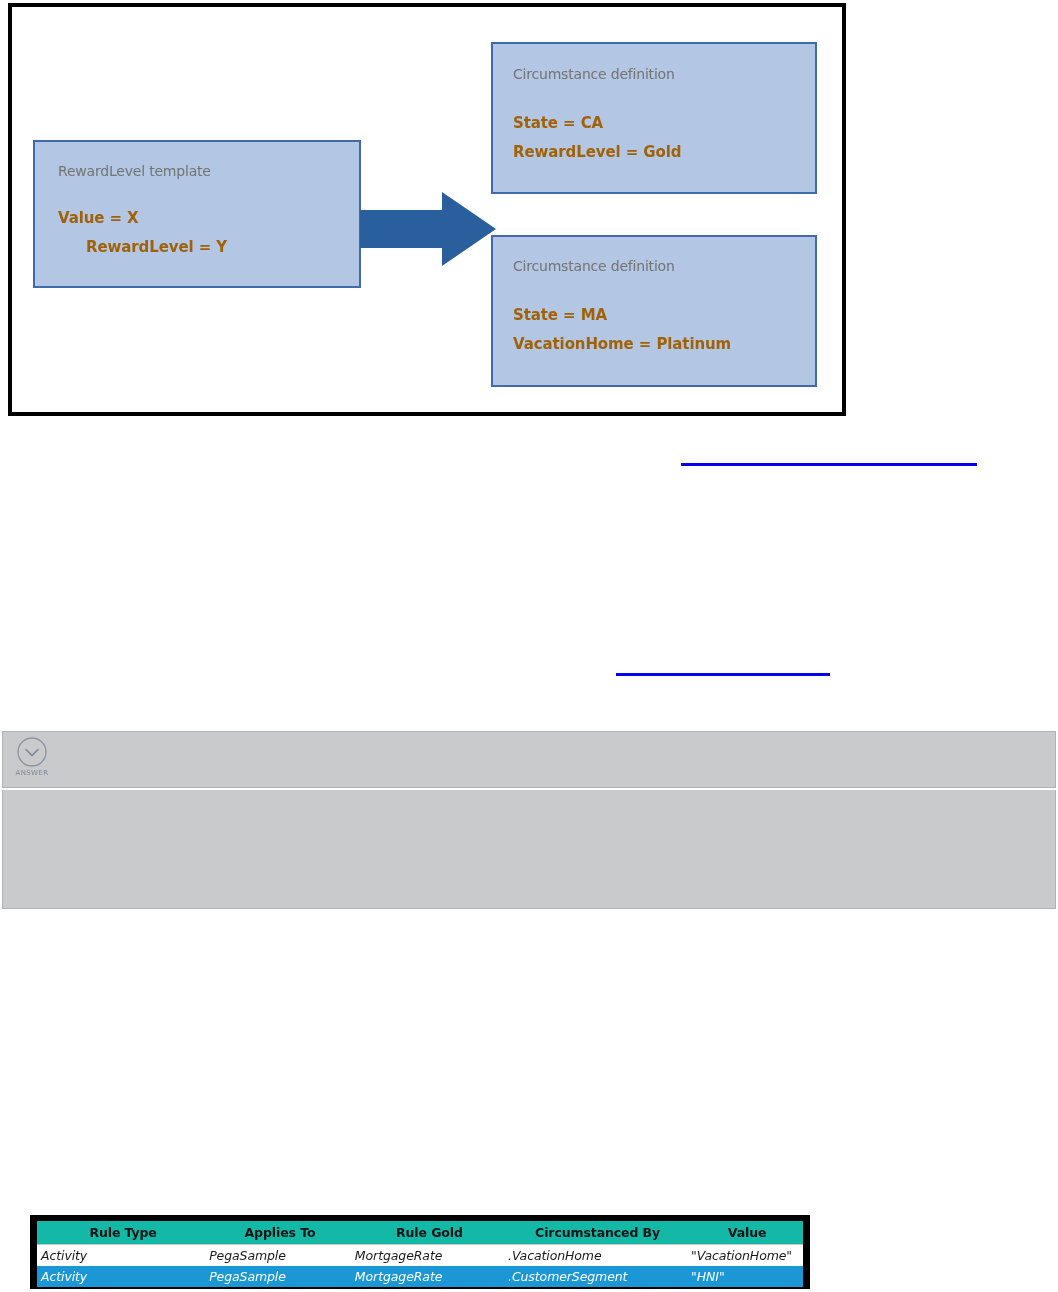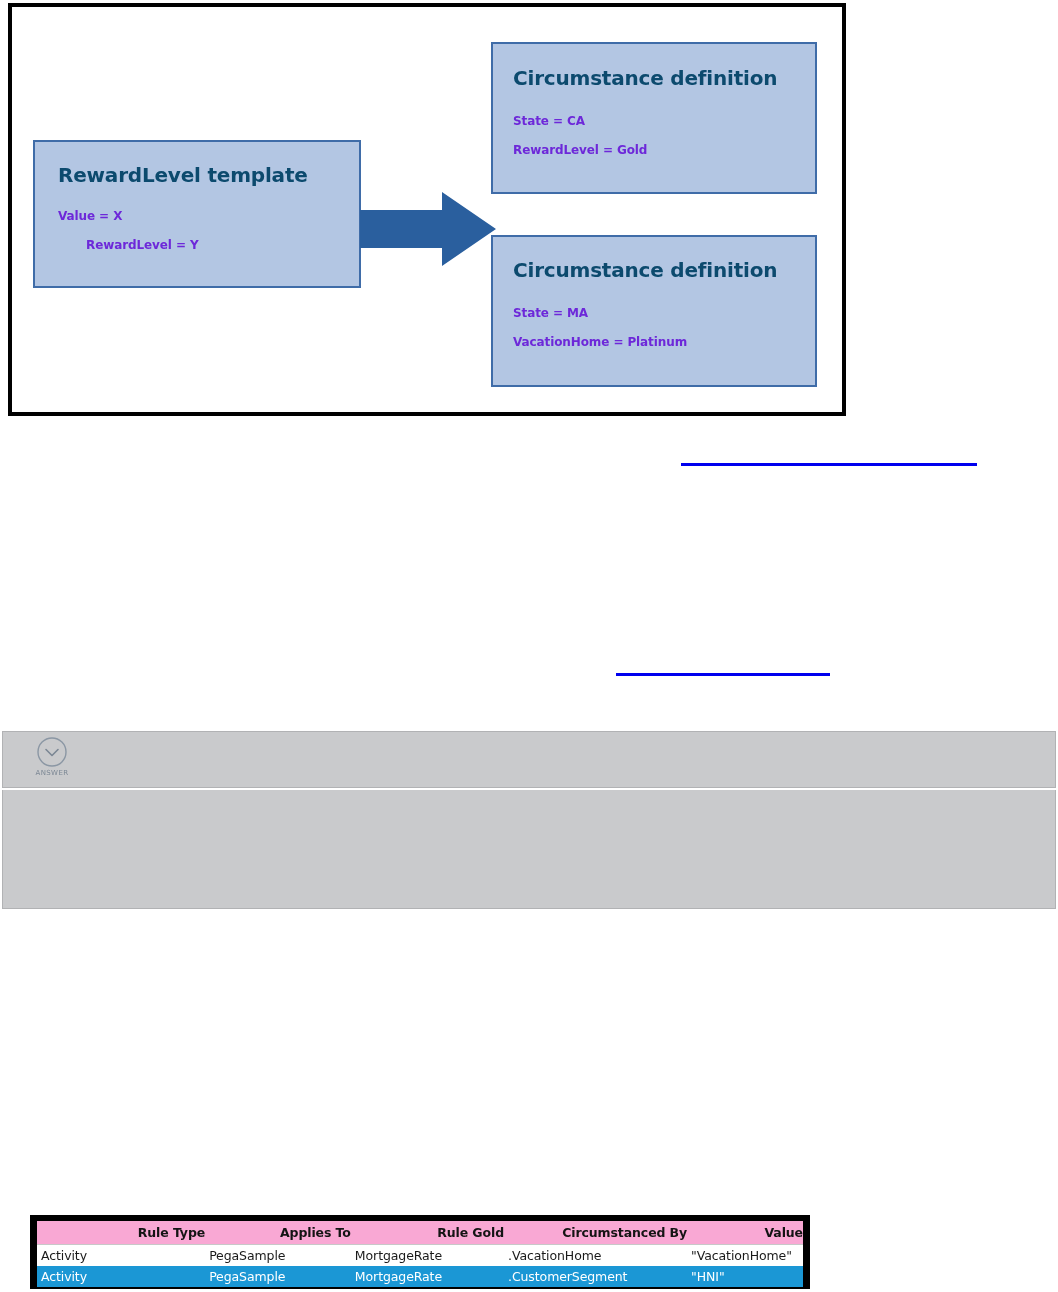--- a/index.html
+++ b/index.html
@@ -29,32 +29,32 @@
   }
   .dbox {
     position: absolute;
     background: #b3c6e3;
     border: 2px solid #3f6ca8;
     box-sizing: border-box;
   }
   .dbox-title {
     position: absolute;
     font-family: "DejaVu Sans", sans-serif;
-    font-weight: bold;
-    font-size: 20px;
-    color: #0c4a6e;
+    font-weight: normal;
+    font-size: 14px;
+    color: #737373;
     letter-spacing: -0.2px;
     white-space: nowrap;
   }
   .dbox-line {
     position: absolute;
     font-family: "DejaVu Sans", sans-serif;
     font-weight: bold;
-    font-size: 12px;
-    color: #6d28d9;
+    font-size: 15px;
+    color: #a16207;
     letter-spacing: -0.1px;
     white-space: nowrap;
   }
 
   #box-template      { left: 21px;  top: 133px; width: 328px; height: 148px; }
   #box-definition-1  { left: 479px; top: 35px;  width: 326px; height: 152px; }
   #box-definition-2  { left: 479px; top: 228px; width: 326px; height: 152px; }
 
   #arrow-wrap {
     position: absolute;
@@ -93,21 +93,20 @@
     border: 1px solid #b1b2b4;
     box-sizing: border-box;
   }
   #answer-toggle {
     position: absolute;
     left: 9px;
     top: 4px;
     width: 40px;
     height: 48px;
     cursor: pointer;
-    margin-left: 20px;
   }
   #answer-circle {
     position: absolute;
     left: 4px;
     top: 0px;
     width: 32px;
     height: 32px;
   }
   #answer-label {
     position: absolute;
@@ -142,37 +141,38 @@
   }
   #rules-table {
     width: 100%;
     height: 100%;
     border-collapse: collapse;
     table-layout: fixed;
     background: #ffffff;
     font-family: "DejaVu Sans", sans-serif;
   }
   #rules-table th {
-    background: #f9a8d4;
+    background: #14b8a6;
     font-size: 12.5px;
     font-weight: bold;
     color: #141414;
-    text-align: right;
+    text-align: center;
     padding: 1px 0 2px 4px;
     height: 20px;
     border-bottom: 1px solid #c8c8c8;
     letter-spacing: -0.1px;
   }
   #rules-table td {
     font-size: 12.5px;
     color: #1a1a1a;
     text-align: left;
     padding: 1px 0 1px 4px;
     height: 19px;
     letter-spacing: -0.1px;
+    font-style: italic;
   }
   #rules-table tr.row-normal td { background: #ffffff; }
   #rules-table tr.row-selected td { background: #1b97d5; color: #ffffff; }
 
   .col-rule-type    { width: 22%; }
   .col-applies-to   { width: 19%; }
   .col-rule-name    { width: 20%; }
   .col-circ-by      { width: 24%; }
   .col-value        { width: 15%; }
 </style>

